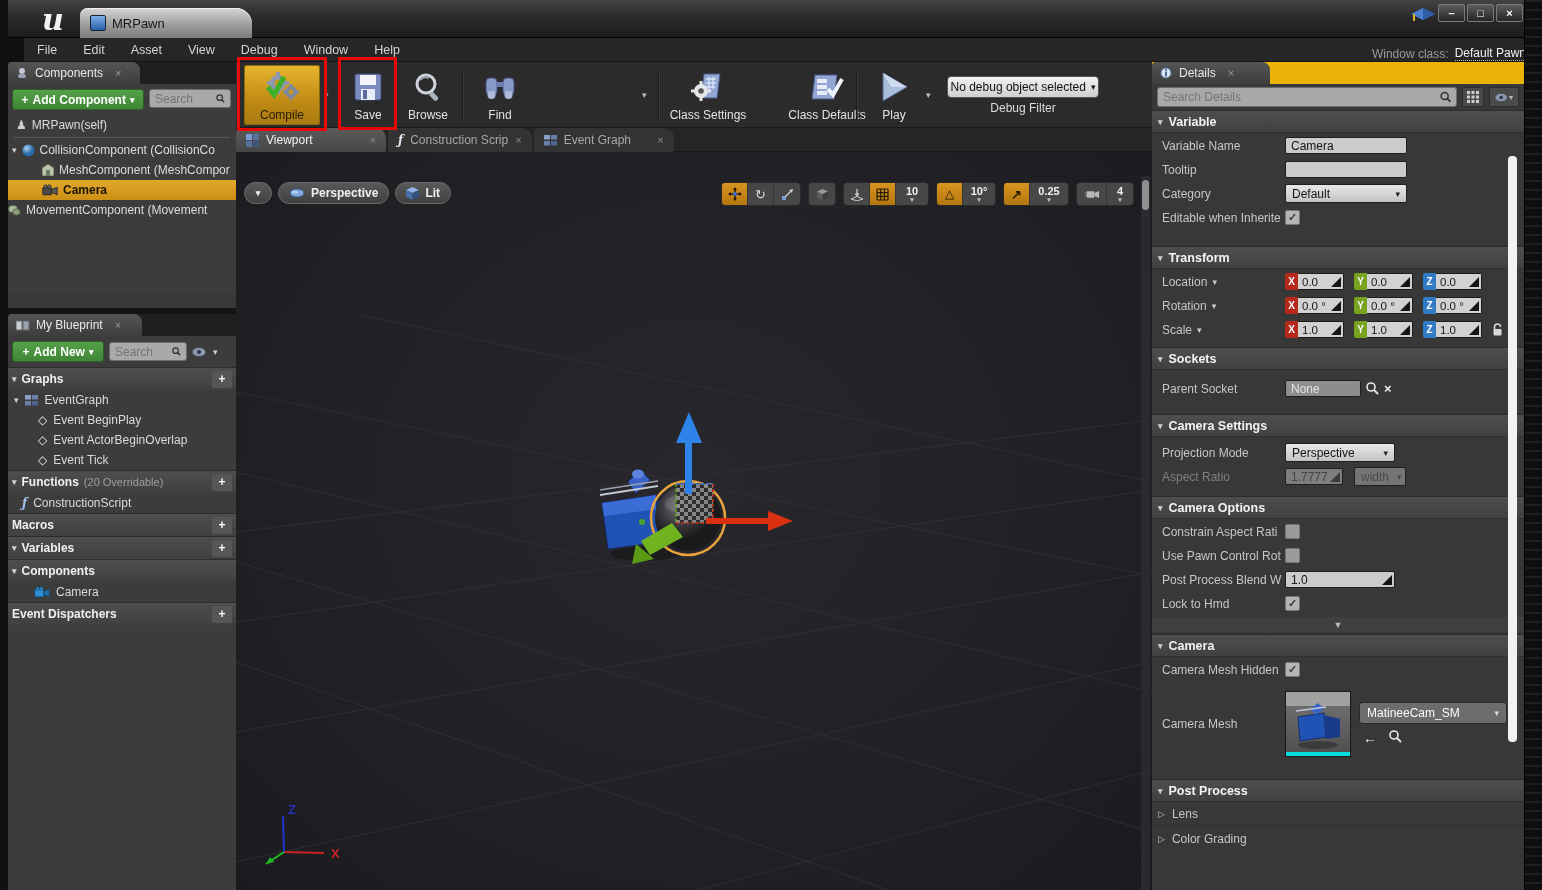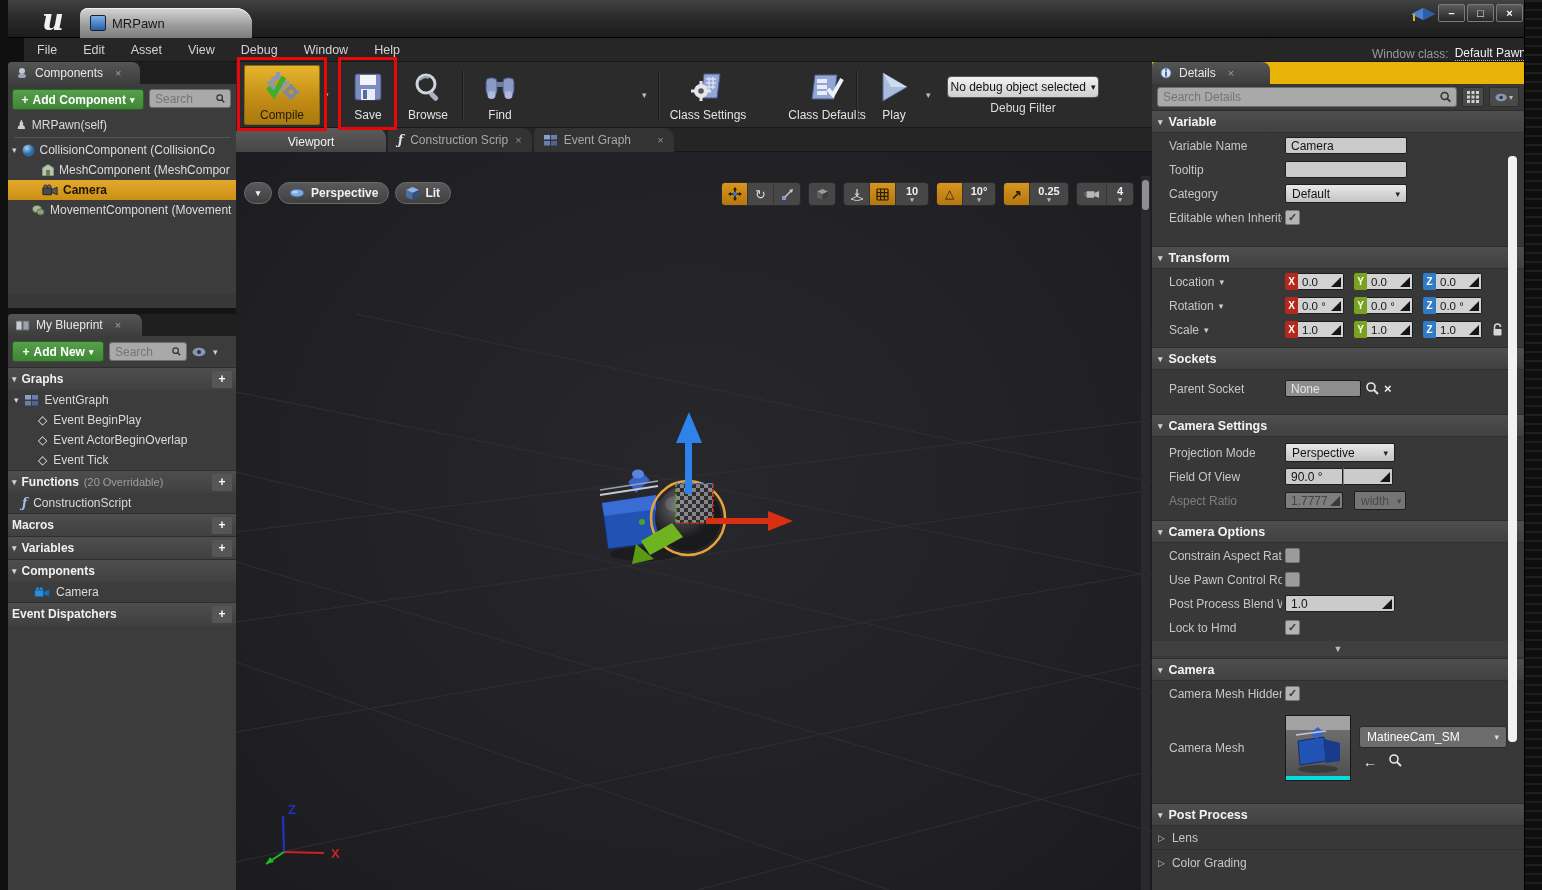--- a/index.html
+++ b/index.html
@@ -83,21 +83,21 @@
 .sect-h .plus{margin-left:auto;width:20px;height:17px;background:#565656;border-radius:2px;
 color:#fff;display:flex;align-items:center;justify-content:center;font-weight:bold;cursor:pointer;}
 .mrow{height:20px;display:flex;align-items:center;gap:6px;color:#dadada;cursor:pointer;}
 .caret{color:#cfcfcf;font-size:9px;}
 
 
 #center{position:absolute;left:236px;top:128px;width:916px;height:762px;background:#232327;}
 #vp-tabs{position:absolute;left:0;top:0;width:916px;height:24px;background:#252525;display:flex;border-bottom:1px solid #151515;}
 .vtab{height:24px;display:flex;align-items:center;gap:7px;padding:0 10px;color:#a8a8a8;
 background:#333;border-radius:5px 10px 0 0;margin-right:2px;font-size:12px;cursor:pointer;min-width:140px;}
-.vtab.active{background:linear-gradient(#5b5b5b,#464646);color:#f2f2f2;flex-direction:column;}
+.vtab.active{background:linear-gradient(#5b5b5b,#464646);color:#f2f2f2;}
 .vtab .x{margin-left:auto;color:#8c8c8c;font-size:11px;}
 #vp-canvas{position:absolute;left:0;top:24px;width:916px;height:738px;
 background:radial-gradient(ellipse at 50% 45%, #28282c 0%, #202024 70%, #1b1b1f 100%);cursor:crosshair;}
 #vp-pills{position:absolute;left:8px;top:30px;display:flex;gap:6px;align-items:center;z-index:5;}
 .pill{height:22px;border-radius:11px;background:linear-gradient(#595959,#404040);
 border:1px solid #6a6a6a;display:flex;align-items:center;gap:6px;padding:0 10px;color:#f0f0f0;
 font-weight:bold;font-size:12px;cursor:pointer;}
 #pill-caret{width:28px;justify-content:center;padding:0;}
 #vp-tools{position:absolute;right:18px;top:30px;display:flex;gap:7px;z-index:5;}
 .tgrp{display:flex;border-radius:4px;overflow:hidden;border:1px solid #2a2a2a;}
@@ -116,21 +116,21 @@
 #details .tabrow{height:22px;background:#eab308;display:flex;}
 #d-search{height:26px;display:flex;align-items:center;gap:5px;padding:3px 5px;background:#383838;}
 #d-search .searchbox{flex:1;height:20px;}
 .sq-btn{width:22px;height:20px;background:#4a4a4a;border:1px solid #2e2e2e;border-radius:2px;
 display:flex;align-items:center;justify-content:center;cursor:pointer;}
 #d-body{position:relative;}
 .dsec{height:23px;background:linear-gradient(#4e4e4e,#414141);display:flex;align-items:center;gap:6px;
 padding:0 6px;color:#f4f4f4;font-weight:bold;font-size:12.5px;border-top:1px solid #2c2c2c;
 border-bottom:1px solid #303030;cursor:pointer;}
 .drow{min-height:23px;display:flex;align-items:center;margin:1px 0;}
-.dlabel{width:130px;padding-left:17px;color:#c6c6c6;font-size:12px;white-space:nowrap;overflow:hidden;flex:none;
+.dlabel{width:130px;padding-left:10px;color:#c6c6c6;font-size:12px;white-space:nowrap;overflow:hidden;flex:none;
 display:flex;align-items:center;gap:5px;}
 .dlabel.dim{color:#7f7f7f;}
 .dval{flex:1;display:flex;align-items:center;gap:5px;padding-left:3px;}
 .tfield{position:relative;height:17px;background:#cbcbcb;border:1px solid #1e1e1e;border-radius:2px;
 color:#141414;font-size:12px;display:flex;align-items:center;padding:0 5px;cursor:text;}
 .tfield.dis{background:#7e7e7e;color:#454545;}
 .corner{position:absolute;right:2px;top:3px;width:10px;height:10px;
 background:linear-gradient(135deg,transparent 46%,#151515 54%);}
 .ddselect{height:19px;background:linear-gradient(#e8e8e8,#c4c4c4);border:1px solid #1e1e1e;border-radius:2px;
 color:#141414;font-size:12px;display:flex;align-items:center;padding:0 6px;gap:8px;cursor:pointer;}
@@ -384,21 +384,21 @@
         <div class="crow sel" style="padding-left:34px;">
           <svg width="16" height="12" viewBox="0 0 20 14">
             <rect x="1" y="4" width="11" height="9" rx="1" fill="#45engra"></rect>
             <rect x="1" y="4" width="11" height="9" rx="1" fill="#4a4a4a" stroke="#222"></rect>
             <polygon points="12,6.5 19,3.5 19,13 12,10" fill="#5a5a5a" stroke="#222"></polygon>
             <circle cx="4.5" cy="2.8" r="2.2" fill="#6a6a6a" stroke="#222"></circle>
             <circle cx="9" cy="2.8" r="2.2" fill="#6a6a6a" stroke="#222"></circle>
           </svg>
           <span>Camera</span>
         </div>
-        <div class="crow" style="padding-left:24px;">
+        <div class="crow" style="">
           <svg width="13" height="11" viewBox="0 0 13 11">
             <ellipse cx="5" cy="4" rx="4.4" ry="3.6" fill="#a8b89a" stroke="#5c6c4e"></ellipse>
             <ellipse cx="8.5" cy="7" rx="3.6" ry="3" fill="#8ca07c" stroke="#5c6c4e"></ellipse>
           </svg>
           <span>MovementComponent (Movement</span>
         </div>
       </div>
       <div id="components-fill"></div>
     </div>
 
@@ -949,33 +949,20 @@
             <span>Projection Mode</span>
           </div>
         <div class="dval">
             <div class="ddselect" style="width:110px;">
           <span>Perspective</span>
           <span class="dc">▾</span>
         </div>
           </div>
       </div>
       <div class="drow">
-        <div class="dlabel">
-            <span>Field Of View</span>
-          </div>
-        <div class="dval">
-          <div class="tfield" style="width:58px;border-radius:2px 0 0 2px;">
-            <span>90.0 °</span>
-          </div>
-          <div class="tfield" style="width:50px;margin-left:-5px;border-left:1px solid #888;border-radius:0 2px 2px 0;">
-            <i class="corner"></i>
-          </div>
-        </div>
-      </div>
-      <div class="drow">
         <div class="dlabel dim">
             <span>Aspect Ratio</span>
           </div>
         <div class="dval">
           <div class="tfield dis" style="width:58px;">
             <span>1.7777</span>
             <i class="corner" style="background:linear-gradient(135deg,transparent 46%,#3a3a3a 54%);"></i>
           </div>
           <div class="ddselect dis" style="width:52px;margin-left:6px;">
             <span>width</span>

